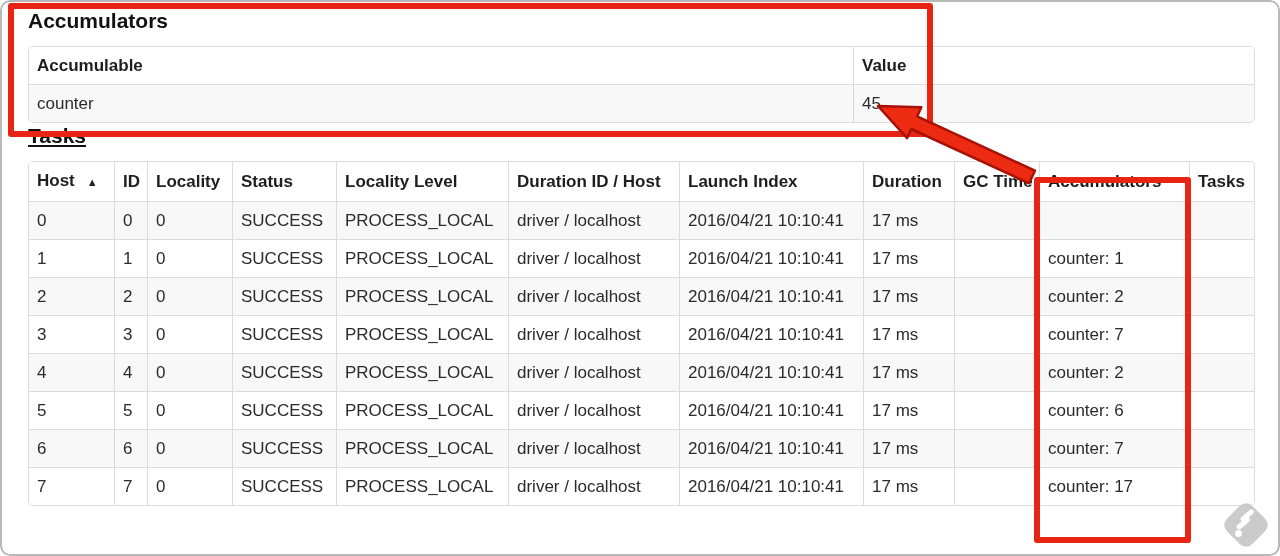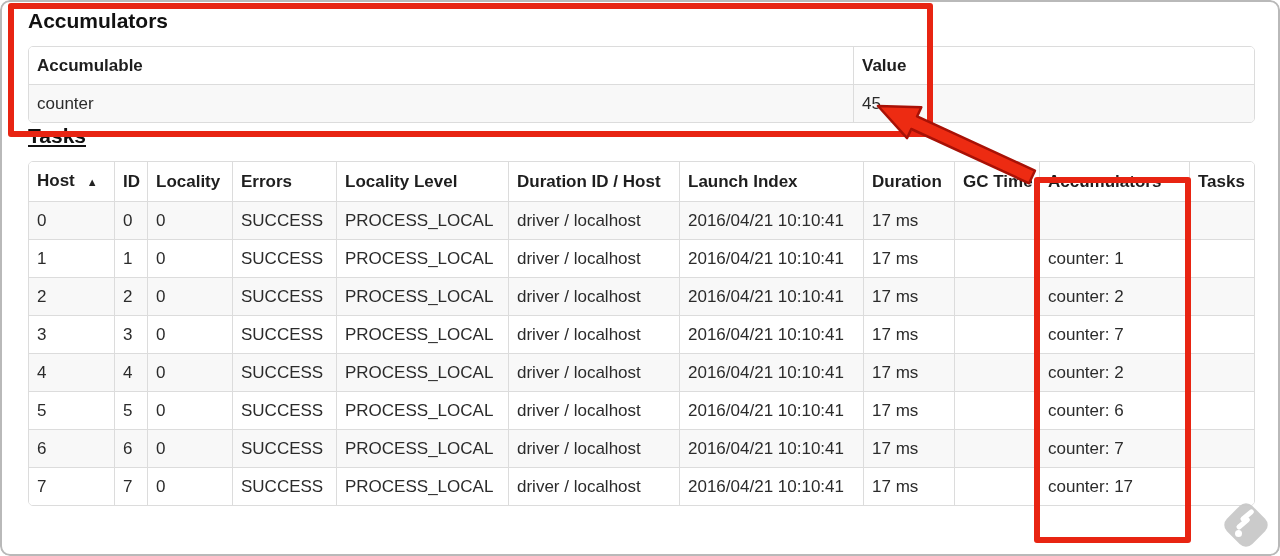--- a/index.html
+++ b/index.html
@@ -166,21 +166,21 @@
             <col class="c-duration">
               <col class="c-gc-time">
               <col class="c-accumulators">
               <col class="c-errors">
           </colgroup>
           <thead>
             <tr>
               <th><span>Host</span><span class="sort-icon">▲</span></th>
               <th>ID</th>
               <th>Locality</th>
-              <th>Errors</th>
+              <th>Status</th>
               <th>Locality Level</th>
               <th>Duration ID / Host</th>
               <th>Launch Index</th>
               <th>Duration</th>
               <th>GC Time</th>
               <th>Accumulators</th>
               <th>Tasks</th>
             </tr>
           </thead>
           <tbody id="tasks-tbody">

